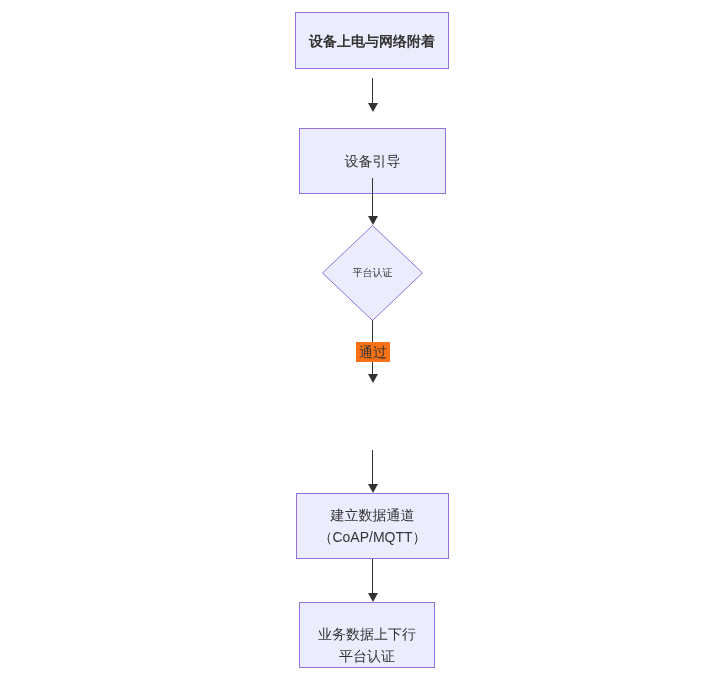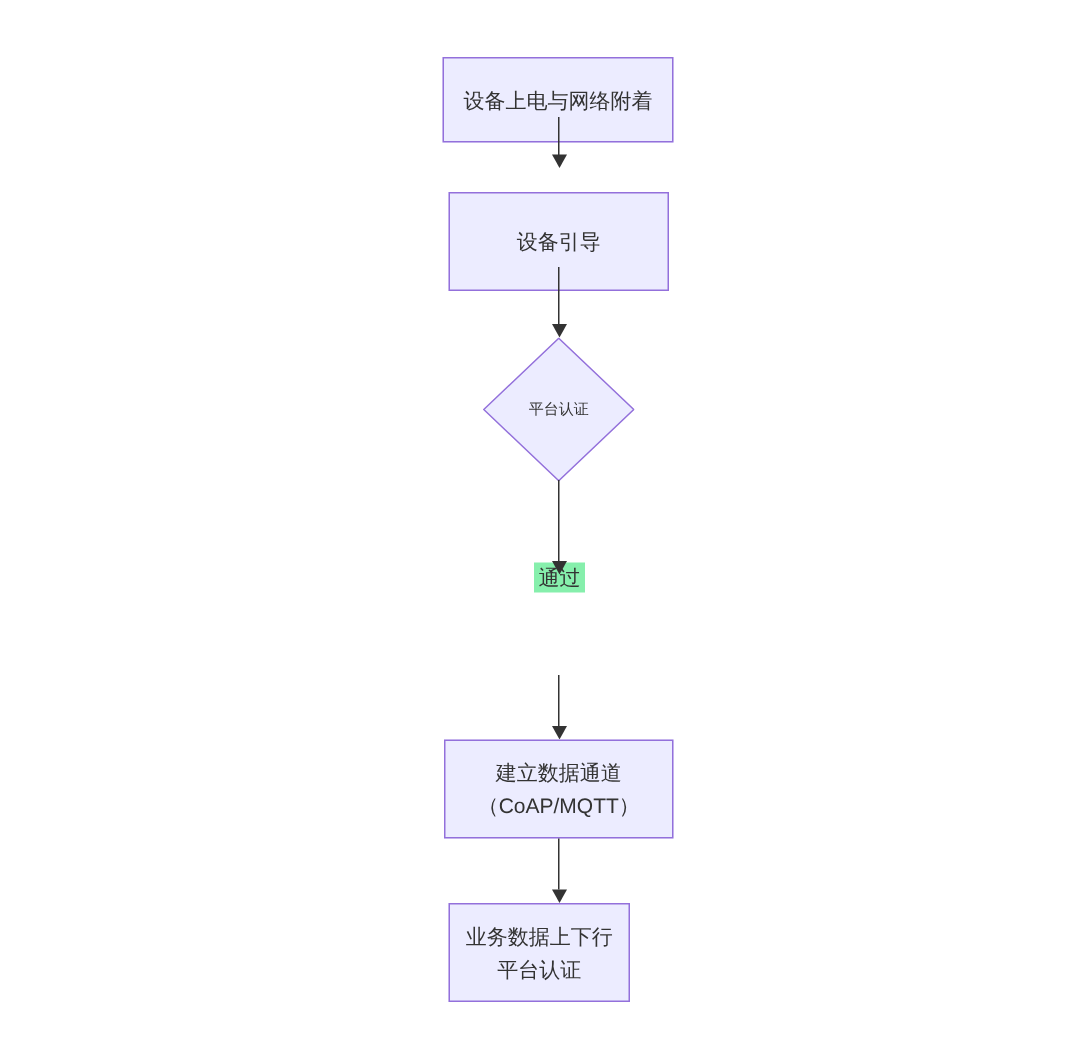--- a/index.html
+++ b/index.html
@@ -72,35 +72,34 @@
     left: 368px;
     border-left: 5px solid transparent;
     border-right: 5px solid transparent;
     border-top: 9px solid #333333;
   }
   .edge-label {
     position: absolute;
     left: 373px;
     top: 342px;
     transform: translateX(-50%);
-    background: #86efac;
+    background: #f97316;
     color: #333333;
     font-size: 14px;
     line-height: 20px;
     padding: 0 3px;
     white-space: nowrap;
-    margin-top: 33px;
   }
 </style>
 </head>
 <body>
 
 <div class="canvas">
 
-  <div class="node" style="left:295px; top:38px; width:154px; height:57px;">
+  <div class="node" style="left:295px; top:12px; width:154px; height:57px;font-weight:bold;">
     <div>设备上电与网络附着</div>
   </div>
 
   <div class="edge-line" style="top:78px; height:26px;"></div>
   <div class="arrowhead" style="top:103px;"></div>
 
   <div class="node" style="left:299px; top:128px; width:147px; height:66px;">
     <div>设备引导</div>
   </div>
 
@@ -123,18 +122,18 @@
   <div class="arrowhead" style="top:484px;"></div>
 
   <div class="node" style="left:296px; top:493px; width:153px; height:66px;">
     <div>建立数据通道</div>
     <div>（CoAP/MQTT）</div>
   </div>
 
   <div class="edge-line" style="top:559px; height:34px;"></div>
   <div class="arrowhead" style="top:593px;"></div>
 
-  <div class="node" style="left:299px; top:602px; width:121px; height:66px;">
+  <div class="node" style="left:299px; top:602px; width:136px; height:66px;justify-content:flex-end;">
     <div>业务数据上下行</div>
     <div>平台认证</div>
   </div>
 
 </div>
 
 </body></html>

